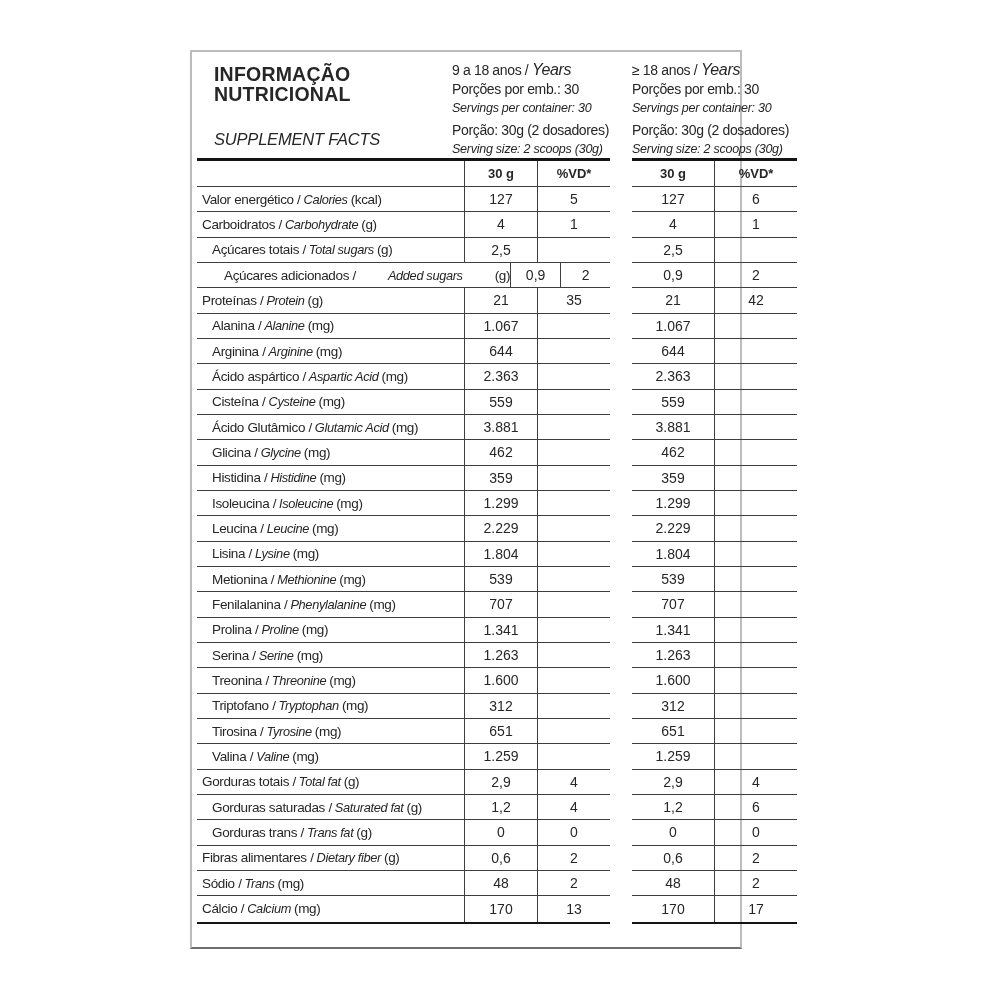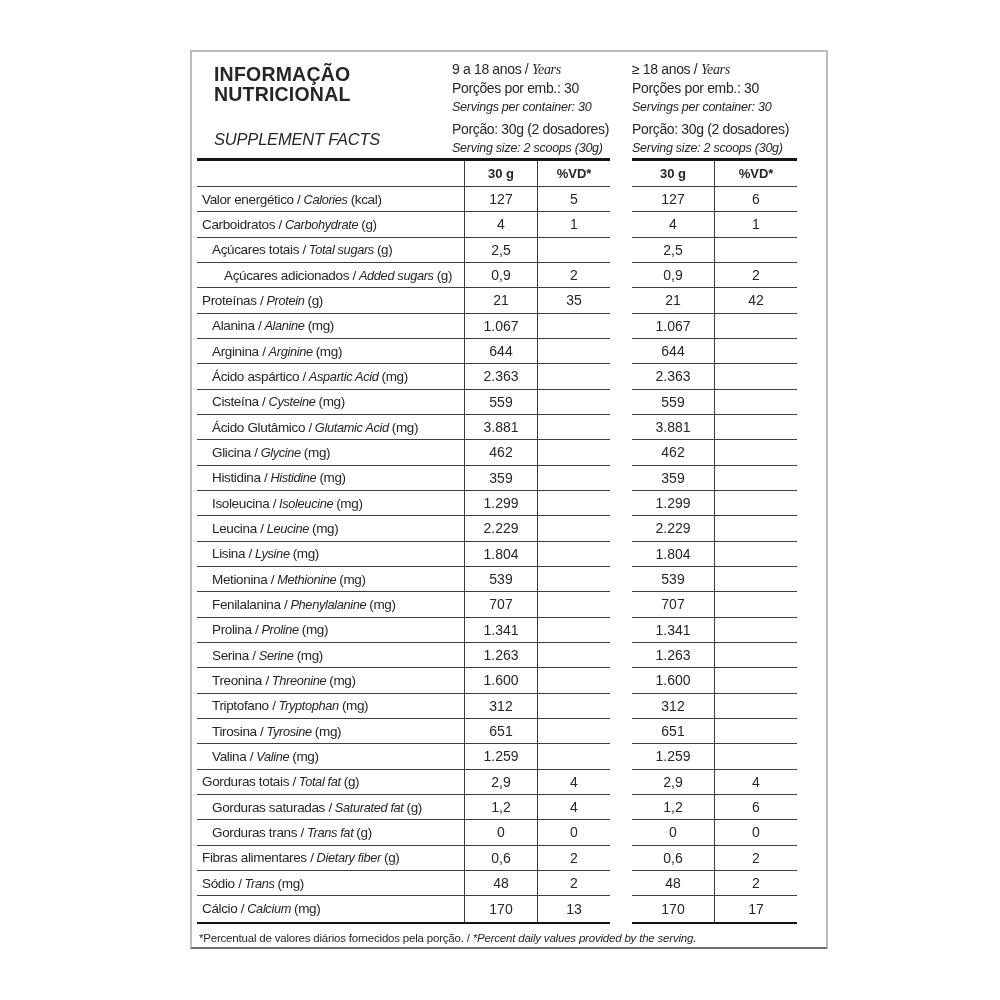--- a/index.html
+++ b/index.html
@@ -1,33 +1,33 @@
 <!DOCTYPE html>
 <html><head>
 <meta charset="utf-8">
 <style>
   * { box-sizing: border-box; margin: 0; padding: 0; }
   html,body { width:1000px; height:1000px; background:#ffffff;
     font-family:"Liberation Sans", sans-serif; color:#262626; }
-  .table-wrap { position:absolute; left:190px; top:50px; width:638px; height:899px;
+  .table-wrap { position:absolute; left:190px; top:50px; width:552px; height:899px;
     background:#fff; border:2px solid #bcbcbc; border-bottom-color:#6e6e6e; }
 
   
   .title-block { position:absolute; left:22px; top:12px; }
   .title-line { font-weight:bold; font-size:19.5px; line-height:20px; letter-spacing:.2px; }
   .subtitle { margin-top:26px; font-style:italic; font-size:16.5px; letter-spacing:-.2px; }
 
   
   .ghead { position:absolute; top:8px; width:195px; white-space:nowrap; }
   .ghead.g1 { left:260px; }
   .ghead.g2 { left:440px; }
   .gh-pt { font-size:14px; line-height:19px; letter-spacing:-.35px; }
   .gh-it { font-style:italic; font-size:12.5px; line-height:18px; letter-spacing:-.25px; }
   .gh-gap { margin-top:4px; }
-  .age-en { font-style:italic; font-size:14px;font-family:Liberation Serif, serif; }
+  .age-en { font-style:italic; font-size:16px; }
 
   
   #grid { position:absolute; left:5px; top:106px; width:600px; }
   .grow { display:flex; }
   .rule { height:3px; }
   .rule .rseg { background:#141414; }
   .rule.bottom { height:2.5px; }
   .r1 { width:413px; }
   .r2 { width:165px; margin-left:22px; }
   .seg1 { width:413px; display:flex; border-bottom:1.2px solid #3e3e3e; }
@@ -36,21 +36,21 @@
   .drow { height:25.34px; }
   .hrow { height:26px; }
   .hrow .cell { font-weight:bold; font-size:13px; }
   .cell { display:flex; align-items:center; }
   .lbl { flex:1; white-space:nowrap; font-size:13.5px; letter-spacing:-.35px; overflow:visible; }
   .v1 { width:74px; justify-content:center; font-size:14px;
         border-left:1.4px solid #3e3e3e; border-right:1.4px solid #3e3e3e; }
   .d1 { width:72px; justify-content:center; font-size:14px; }
   .v2 { width:83px; justify-content:center; font-size:14px; border-right:1.4px solid #3e3e3e; }
   .d2 { width:82px; justify-content:center; font-size:14px; }
-  .ind0 { padding-left:5px; } .ind1 { padding-left:15px; } .ind2 { padding-left:27px; }
+  .ind0 { padding-left:5px; } .ind1 { padding-left:15px; } .ind2 { padding-left:27px;gap:29px; }
   .lbl .pt { margin-right:3px; }
   .lbl .en { font-style:italic; font-size:12.8px; margin-right:3px; }
   .lbl .unit { }
 
   
   .footnote { position:absolute; left:7px; top:880px; white-space:nowrap;
     font-size:11.5px; letter-spacing:-.2px; }
   .footnote .it { font-style:italic; margin-left:3px; }
 </style>
 </head>
@@ -530,16 +530,13 @@
           <div class="cell v2">170</div>
           <div class="cell d2">17</div>
         </div>
       </div>
       <div class="grow rule bottom">
         <div class="rseg r1"></div>
         <div class="rseg r2"></div>
       </div>
     </div>
 
-  <div class="footnote">
-    <span>*Percentual de valores diários fornecidos pela porção. /</span><span class="it">*Percent daily values provided by the serving.</span>
-  </div>
 </div>
 
 </body></html>

